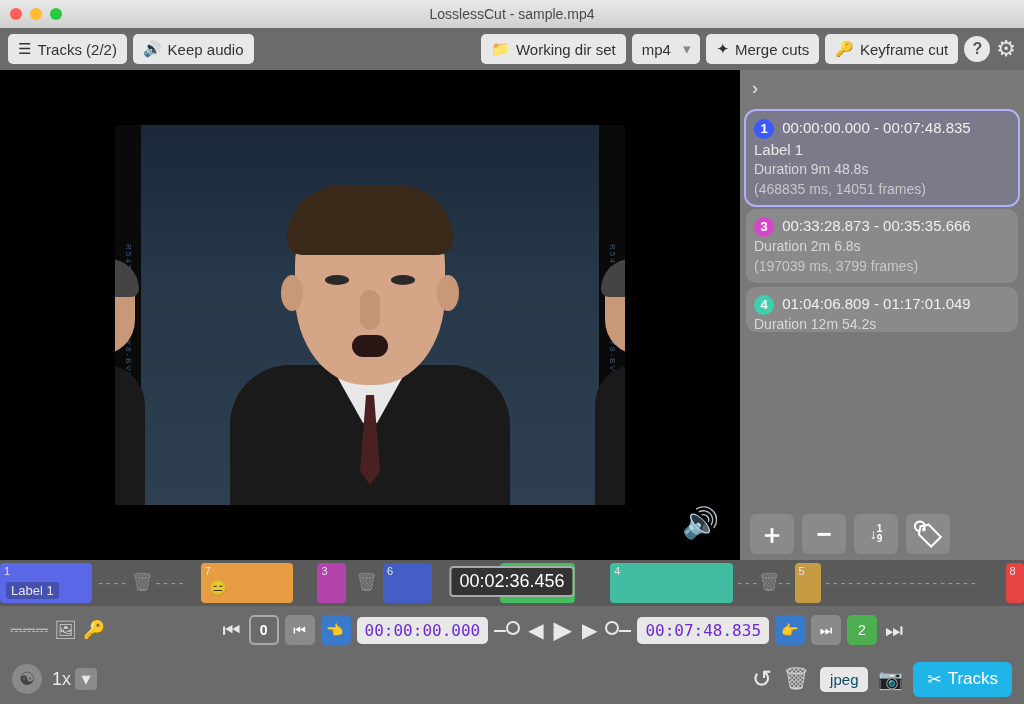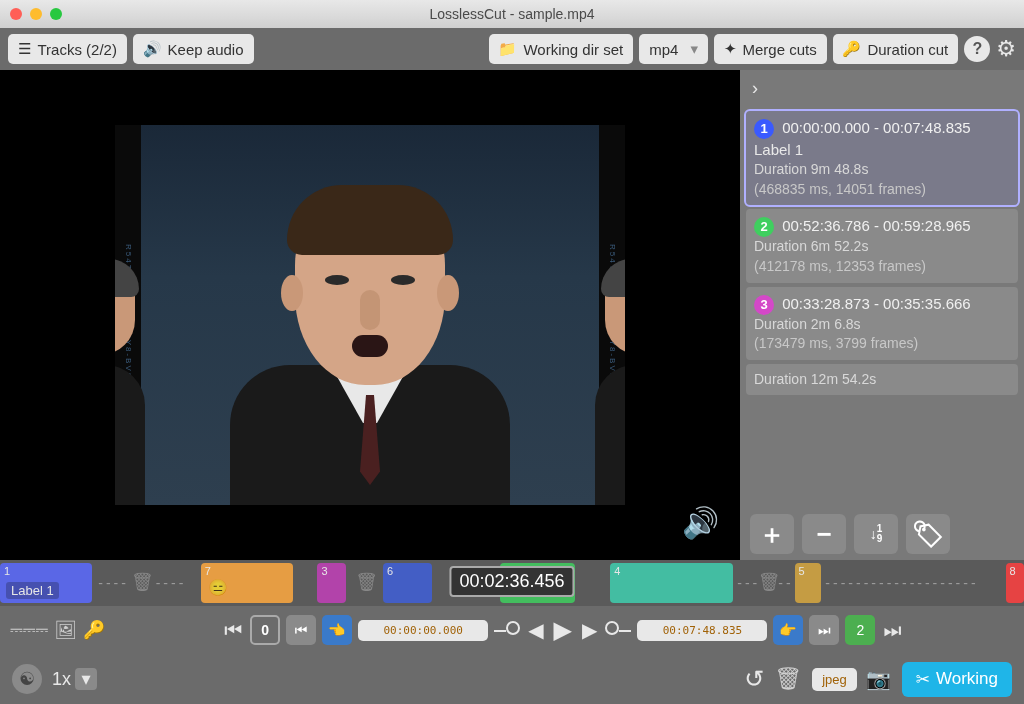--- a/index.html
+++ b/index.html
@@ -38,21 +38,21 @@
 .side-person { position: absolute; bottom: 0; width: 90px; height: 260px; }
 .sp-left { left: -60px; }
 .sp-right { right: -60px; }
 .sp-head { width: 70px; height: 90px; background: #c99878; border-radius: 30px 30px 35px 35px; position: absolute; top: 20px; left: 10px; }
 .sp-hair { position: absolute; top: -6px; left: -4px; right: -4px; height: 38px; background: #444; border-radius: 30px 30px 8px 8px; }
 .sp-body { position: absolute; bottom: 0; width: 90px; height: 140px; background: #1a1a1a; border-radius: 40px 40px 0 0; }
 .speaker-icon { position: absolute; right: 20px; bottom: 20px; color: #e0e0e0; font-size: 30px; cursor: pointer; }
 .sidebar { width: 284px; background: #797979; display: flex; flex-direction: column; }
 .sidebar-header { padding: 8px 12px; font-size: 18px; color: #e8e8e8; display: flex; align-items: center; gap: 6px; }
 .segments-list { flex: 1; overflow-y: auto; padding: 4px 6px; display: flex; flex-direction: column; gap: 4px; }
-.segment { background: #8a8a8a; border-radius: 4px; padding: 6px 8px; font-size: 15px; line-height: 1.4; position: relative; }
+.segment { background: #8a8a8a; border-radius: 10px; padding: 6px 8px; font-size: 15px; line-height: 1.4; position: relative; }
 .segment.active { outline: 2px solid #b0b0ff; background: #7a7a8a; }
 .seg-num { display: inline-flex; width: 20px; height: 20px; border-radius: 50%; align-items: center; justify-content: center; font-size: 13px; font-weight: bold; color: #fff; margin-right: 4px; }
 .seg-time { color: #f0f0f0; font-weight: 500; }
 .seg-label { color: #e8e8e8; }
 .seg-duration { color: #d8d8d8; font-size: 14px; }
 .seg-details { color: #c8c8c8; font-size: 14px; }
 .sidebar-actions { display: flex; gap: 8px; padding: 6px 10px; justify-content: flex-start; }
 .action-btn { width: 44px; height: 40px; background: #8a8a8a; border-radius: 6px; display: inline-flex; align-items: center; justify-content: center; color: #fff; font-size: 26px; cursor: pointer; font-weight: bold; }
 .sidebar-total { padding: 6px 12px 10px; font-size: 16px; color: #d8d8d8; display: flex; justify-content: space-between; }
 .timeline { height: 46px; background: #5a5a5a; position: relative; }
@@ -60,30 +60,30 @@
 .tl-seg-num { position: absolute; top: 2px; left: 4px; font-size: 11px; color: #fff; }
 .tl-seg-label { position: absolute; bottom: 4px; left: 6px; font-size: 13px; color: #fff; background: rgba(0,0,0,0.25); padding: 1px 5px; border-radius: 3px; }
 .tl-trash { color: #888; font-size: 18px; }
 .tl-time-box { position: absolute; top: 6px; left: 50%; transform: translateX(-50%); background: #333; border: 2px solid #aaa; border-radius: 4px; padding: 3px 8px; font-size: 18px; color: #fff; white-space: nowrap; z-index: 10; }
 .tl-dashes { position: absolute; top: 50%; transform: translateY(-50%); color: #9a9a9a; font-size: 14px; letter-spacing: 3px; }
 .controls { height: 48px; background: #6b6b6b; display: flex; align-items: center; padding: 0 10px; gap: 6px; }
 .ctrl-btn { background: #8a8a8a; width: 30px; height: 30px; border-radius: 5px; display: inline-flex; align-items: center; justify-content: center; color: #fff; cursor: pointer; font-size: 14px; }
 .ctrl-btn.blue { background: #3a7aca; }
 .ctrl-btn.green { background: #4caf50; }
 .ctrl-btn.box { border: 2px solid #aaa; background: transparent; font-weight: bold; }
-.time-input { background: #e8e8e8; color: #a16207; border-radius: 5px; padding: 4px 8px; font-size: 11px; font-family: monospace; min-width: 130px; text-align: center; }
+.time-input { background: #e8e8e8; color: #6d28d9; border-radius: 5px; padding: 4px 8px; font-size: 16px; font-family: monospace; min-width: 130px; text-align: center; }
 .play-triangle { font-size: 20px; color: #e8e8e8; cursor: pointer; margin: 0 2px; }
 .bottom-bar { height: 50px; background: #6b6b6b; display: flex; align-items: center; padding: 0 12px; gap: 10px; }
 .yin-yang { width: 30px; height: 30px; border-radius: 50%; background: #8a8a8a; display: inline-flex; align-items: center; justify-content: center; color: #444; font-size: 18px; cursor: pointer; }
 .speed { font-size: 18px; color: #e8e8e8; display: flex; align-items: center; gap: 4px; }
 .speed-dd { background: #8a8a8a; width: 22px; height: 22px; border-radius: 4px; display: inline-flex; align-items: center; justify-content: center; cursor: pointer; }
 .bottom-spacer { flex: 1; }
 .rotate-btn { font-size: 24px; color: #e8e8e8; cursor: pointer; }
 .trash-btn { font-size: 22px; color: #d0d0d0; cursor: pointer; }
-.format-btn { background: #e8e8e8; color: #a16207; padding: 4px 10px; border-radius: 5px; cursor: pointer; font-size: 13px; }
+.format-btn { background: #e8e8e8; color: #0c4a6e; padding: 4px 10px; border-radius: 5px; cursor: pointer; font-size: 15px; }
 .camera-btn { font-size: 20px; color: #d0d0d0; cursor: pointer; }
 .export-btn { background: #1fb5e8; color: #fff; padding: 7px 14px; border-radius: 6px; font-size: 17px; cursor: pointer; display: flex; align-items: center; gap: 6px; }
 .key-o { width: 14px; height: 14px; border: 2px solid #e8e8e8; border-radius: 50%; display: inline-block; }
 .key-line { display: inline-block; width: 12px; height: 2px; background: #e8e8e8; vertical-align: middle; }
 .wave-icon { color: #d0d0d0; font-size: 16px; cursor: pointer; }
 </style>
 </head>
 <body>
 
 <div class="titlebar">
@@ -112,21 +112,21 @@
   <div class="btn">
     <span>mp4</span>
     <span style="margin-left:6px;color:#888;">▾</span>
   </div>
   <div class="btn">
     <span class="btn-icon">✦</span>
     <span>Merge cuts</span>
   </div>
   <div class="btn">
     <span class="btn-icon">🔑</span>
-    <span>Duration cut</span>
+    <span>Keyframe cut</span>
   </div>
   <div class="icon-circle">?</div>
   <div class="gear">⚙</div>
 </div>
 
 <div class="main">
   <div class="video-area">
     <div class="video-frame">
       <div class="film-strip film-left">R54T 6332-LKN UY8-BV09</div>
       <div class="film-strip film-right">R54T 6332-LKN UY8-BV09</div>
@@ -167,32 +167,28 @@
     </div>
     <div class="segments-list">
       <div class="segment active">
         <div><span class="seg-num" style="background:#3a5aff;">1</span>
         <span class="seg-time">00:00:00.000 - 00:07:48.835</span></div>
         <div class="seg-label">Label 1</div>
         <div class="seg-duration">Duration 9m 48.8s</div>
         <div class="seg-details">(468835 ms, 14051 frames)</div>
       </div>
       <div class="segment">
-        <div><span class="seg-num" style="background:#3fcf5f;">2</span>
-        <span class="seg-time">00:52:36.786 - 00:59:28.965</span></div>
-        <div class="seg-duration">Duration 6m 52.2s</div>
-        <div class="seg-details">(412178 ms, 12353 frames)</div>
-      </div>
-      <div class="segment">
         <div><span class="seg-num" style="background:#d448c8;">3</span>
         <span class="seg-time">00:33:28.873 - 00:35:35.666</span></div>
         <div class="seg-duration">Duration 2m 6.8s</div>
-        <div class="seg-details">(173479 ms, 3799 frames)</div>
+        <div class="seg-details">(197039 ms, 3799 frames)</div>
       </div>
       <div class="segment" style="max-height:45px;overflow:hidden;">
+        <div><span class="seg-num" style="background:#3fcfaf;">4</span>
+        <span class="seg-time">01:04:06.809 - 01:17:01.049</span></div>
         <div class="seg-duration">Duration 12m 54.2s</div>
       </div>
     </div>
     <div class="sidebar-actions">
       <div class="action-btn">＋</div>
       <div class="action-btn">−</div>
       <div class="action-btn" style="font-size:14px;">↓<span style="font-size:10px;line-height:1;">1<br>9</span></div>
       <div class="action-btn">🏷</div>
     </div>
   </div>
@@ -265,15 +261,15 @@
     <span>1x</span>
     <div class="speed-dd">▾</div>
   </div>
   <div class="bottom-spacer"></div>
   <div class="rotate-btn">↺</div>
   <div class="trash-btn">🗑</div>
   <div class="format-btn">jpeg</div>
   <div class="camera-btn">📷</div>
   <div class="export-btn">
     <span>✂</span>
-    <span>Working</span>
+    <span>Tracks</span>
   </div>
 </div>
 
 </body></html>

